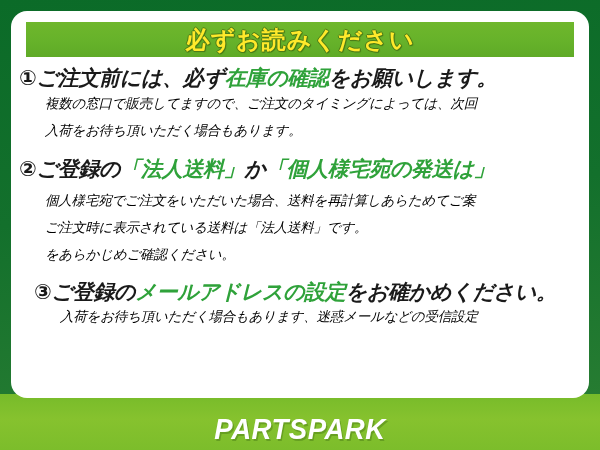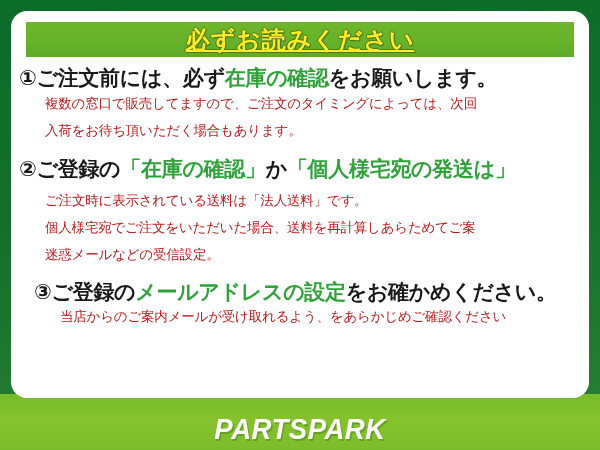--- a/index.html
+++ b/index.html
@@ -79,51 +79,51 @@
     font-size: 24px;
     font-weight: bold;
     color: #ffe92b;
     letter-spacing: 1px;
     text-shadow:
       1px 0 0 #4d7c17, -1px 0 0 #4d7c17,
       0 1px 0 #4d7c17, 0 -1px 0 #4d7c17,
       1px 1px 1px rgba(40,70,10,0.55);
     white-space: nowrap;
     line-height: 1;
-    text-decoration: underline;
   }
 
   
   #content {
     position: absolute;
     left: 0;
     top: 54px;
     width: 578px;
   }
 
   .item {
     padding: 0 6px 0 8px;
+    font-style: italic;
   }
   .item-head {
     font-size: 21px;
     font-weight: bold;
     color: #1a1a1a;
     line-height: 1.28;
     letter-spacing: -0.3px;
     white-space: nowrap;
   }
   .item-head.wrap {
     white-space: normal;
   }
   .hl {
     color: #2fa23a;
   }
   .item-sub {
     font-size: 13.5px;
-    color: #b91c1c;
+    color: #000000;
     line-height: 1.42;
     margin-left: 26px;
     margin-top: 2px;
     letter-spacing: -0.2px;
     white-space: nowrap;
   }
   .item-sub .l2 {
     display: block;
     margin-top: 8px;
   }
@@ -147,27 +147,27 @@
     </div>
 
     <div id="content">
 
       <div class="item" id="item-1">
         <div class="item-head"><span>①</span><span>ご注文前には、必ず</span><span class="hl">在庫の確認</span><span>をお願いします。</span></div>
         <div class="item-sub"><span>複数の窓口で販売してますので、ご注文のタイミングによっては、次回</span><span class="l2">入荷をお待ち頂いただく場合もあります。</span></div>
       </div>
 
       <div class="item" id="item-2">
-        <div class="item-head wrap"><span>②</span><span>ご登録の</span><span class="hl">「在庫の確認」</span><span>か</span><span class="hl">「個人様宅宛の発送は」</span></div>
-        <div class="item-sub"><span class="l2">ご注文時に表示されている送料は「法人送料」です。</span><span class="l2">個人様宅宛でご注文をいただいた場合、送料を再計算しあらためてご案</span><span class="l2">迷惑メールなどの受信設定。</span></div>
+        <div class="item-head wrap"><span>②</span><span>ご登録の</span><span class="hl">「法人送料」</span><span>か</span><span class="hl">「個人様宅宛の発送は」</span></div>
+        <div class="item-sub"><span class="l2">個人様宅宛でご注文をいただいた場合、送料を再計算しあらためてご案</span><span class="l2">ご注文時に表示されている送料は「法人送料」です。</span><span class="l2">をあらかじめご確認ください。</span></div>
       </div>
 
       <div class="item" id="item-3">
         <div class="item-head"><span>③</span><span>ご登録の</span><span class="hl">メールアドレスの設定</span><span>をお確かめください。</span></div>
-        <div class="item-sub"><span>当店からのご案内メールが受け取れるよう、をあらかじめご確認ください</span></div>
+        <div class="item-sub"><span>入荷をお待ち頂いただく場合もあります、迷惑メールなどの受信設定</span></div>
       </div>
 
     </div>
   </div>
 
   <div id="footer-logo">PARTSPARK</div>
 
 </div>
 
 </body></html>

